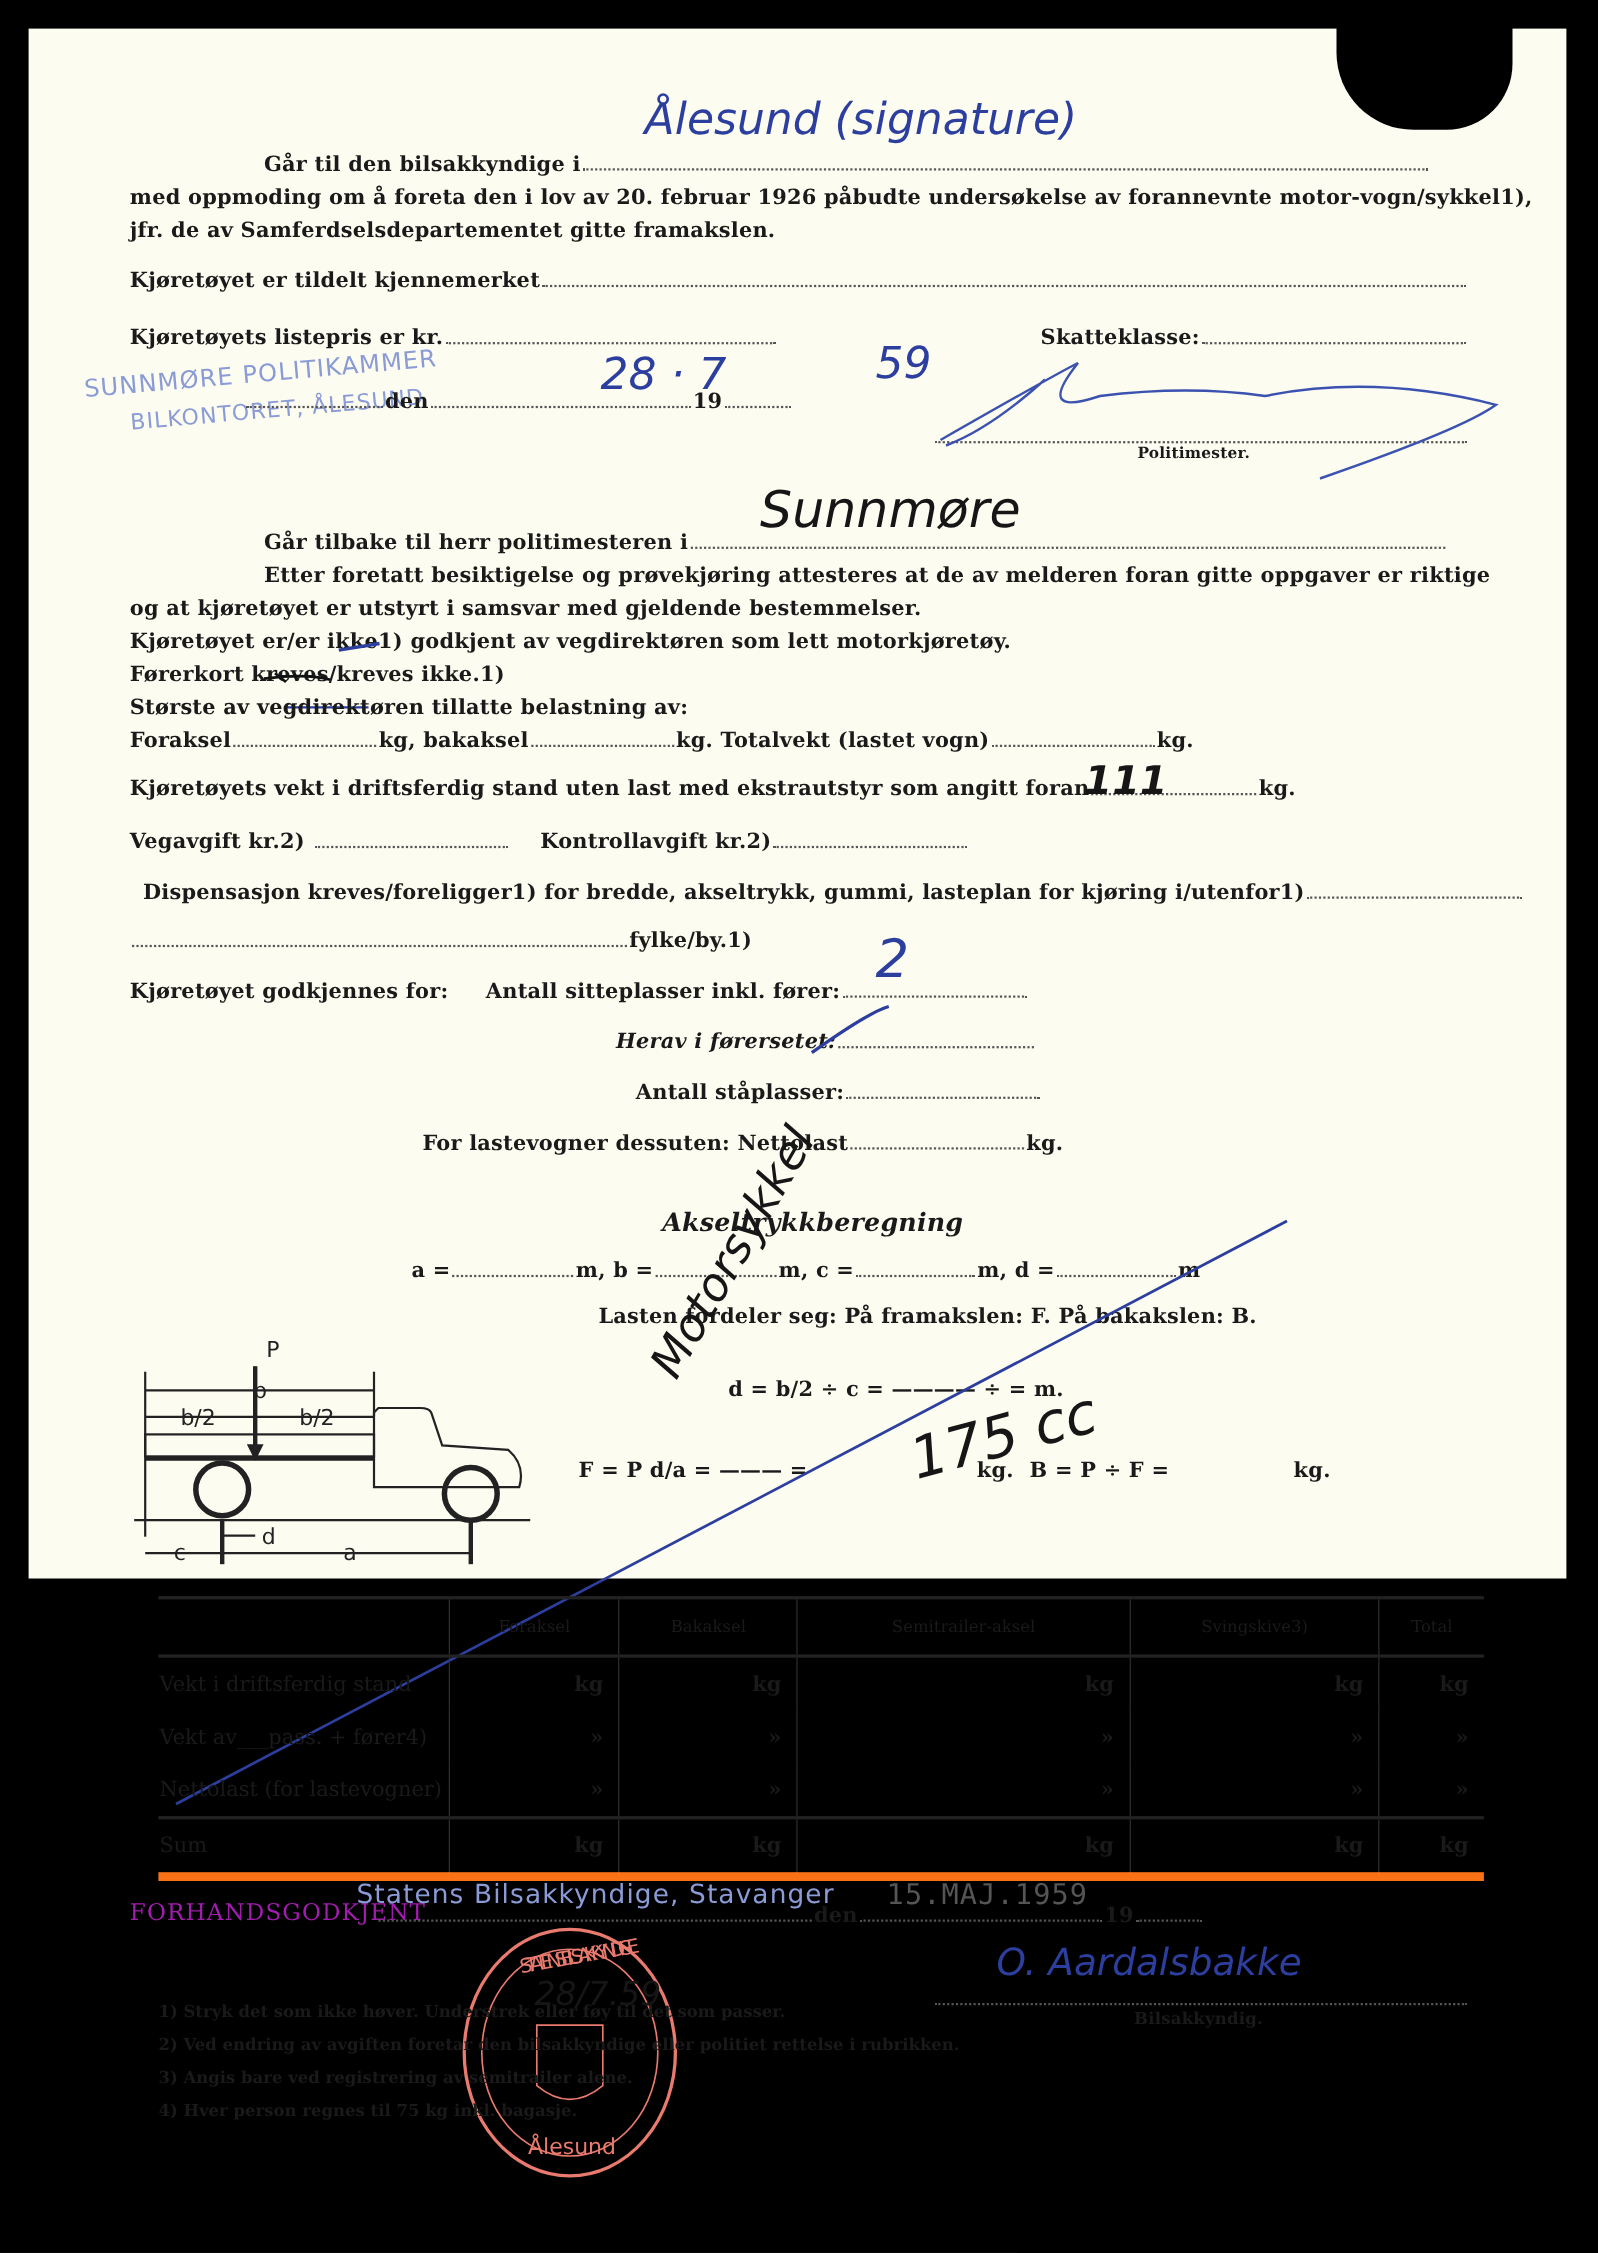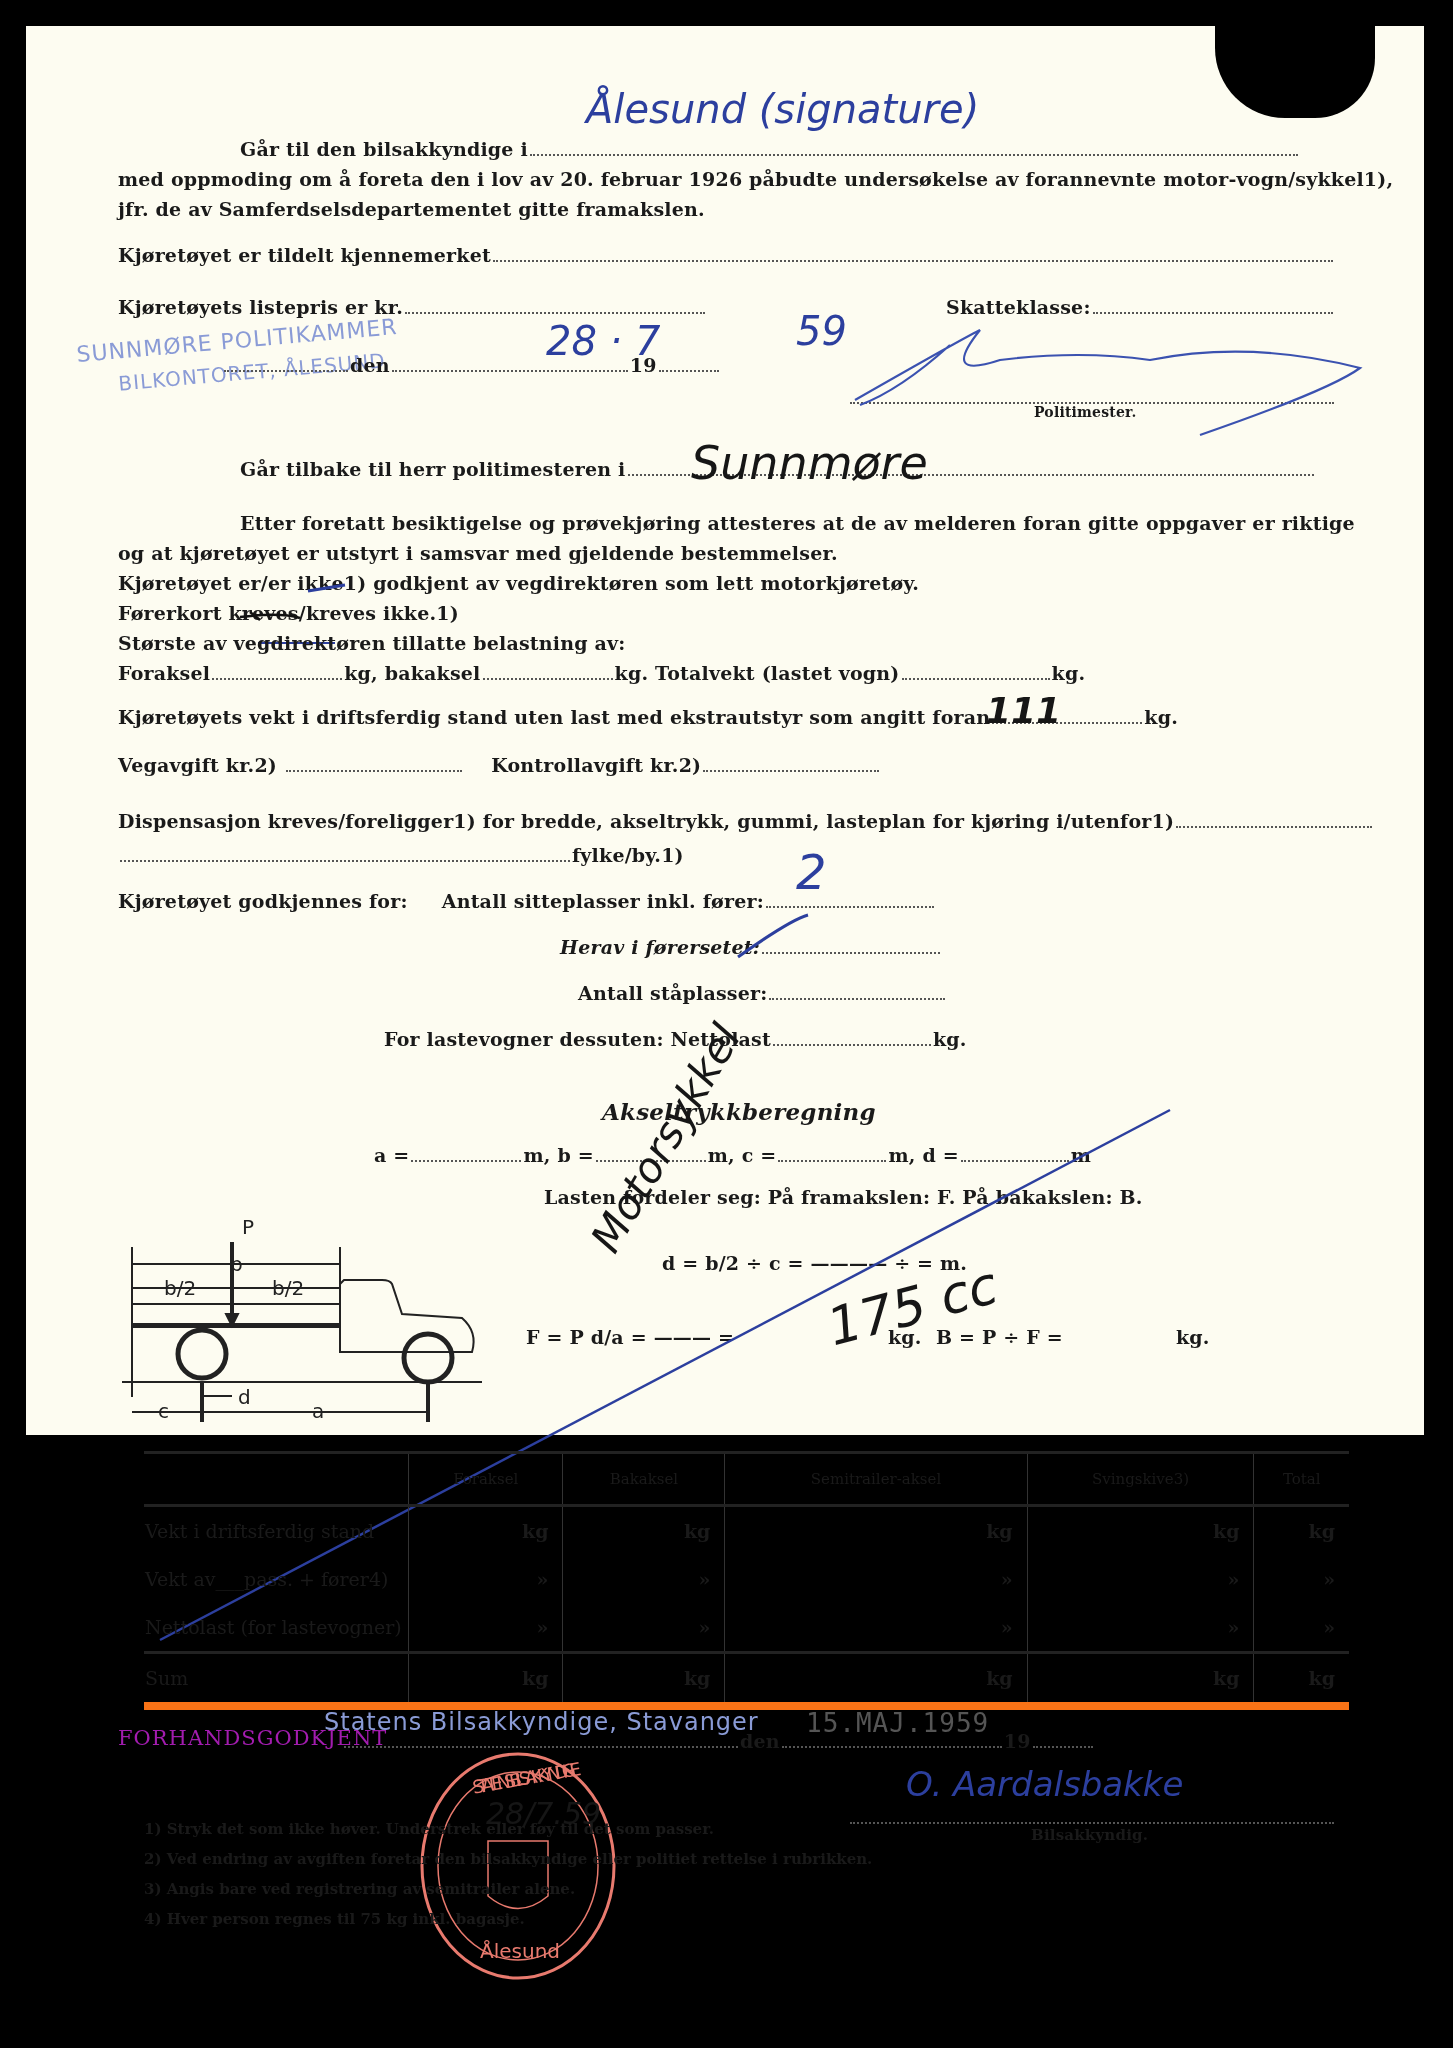--- a/index.html
+++ b/index.html
@@ -52,21 +52,21 @@
   </div>
   <div class="hw" style="left:520px;top:292px;font-size:40px;">28 · 7</div>
   <div class="hw" style="left:770px;top:282px;font-size:40px;">59</div>
 
   <div class="ln" style="left:822px;top:360px;"><span class="dots" style="width:484px"></span></div>
   <div class="ln b" style="left:1008px;top:378px;font-size:14px;">Politimester.</div>
   <svg width="1453" height="2048" style="left:-26px;top:-26px;">
     <path d="M950 345 Q900 390 860 405 M855 400 Q960 340 980 330 Q940 380 1000 360 Q1080 350 1150 360 Q1250 340 1360 368 Q1330 390 1200 435" stroke="#3b52b0" stroke-width="2.2" fill="none"></path>
   </svg>
 
-  <div class="ln b" style="left:214px;top:432px;">
+  <div class="ln b" style="left:214px;top:456px;">
     <span>Går tilbake til herr politimesteren i</span><span class="dots" style="width:686px"></span>
   </div>
   <div class="hw hwk" style="left:665px;top:410px;font-size:46px;">Sunnmøre</div>
   <div class="ln b" style="left:214px;top:486px;">Etter foretatt besiktigelse og prøvekjøring attesteres at de av melderen foran gitte oppgaver er riktige</div>
   <div class="ln b" style="left:92px;top:516px;">og at kjøretøyet er utstyrt i samsvar med gjeldende bestemmelser.</div>
   <div class="ln b" style="left:92px;top:546px;">Kjøretøyet er/er ikke1) godkjent av vegdirektøren som lett motorkjøretøy.</div>
   <div class="ln b" style="left:92px;top:576px;">Førerkort kreves/kreves ikke.1)</div>
   <svg width="1453" height="2048" style="left:-26px;top:-26px;">
     <path d="M308 591 L345 585" stroke="#2c3f9e" stroke-width="3"></path>
     <path d="M258 643 L335 643" stroke="#2c3f9e" stroke-width="2"></path>
@@ -80,21 +80,21 @@
 
   <div class="ln b" style="left:92px;top:680px;">
     <span>Kjøretøyets vekt i driftsferdig stand uten last med ekstrautstyr som angitt foran</span><span class="dots" style="width:150px"></span><span>kg.</span>
   </div>
   <div class="hw hwk" style="left:960px;top:664px;font-size:36px;font-weight:bold;">111</div>
 
   <div class="ln b" style="left:92px;top:728px;">
     <span>Vegavgift kr.2)</span> <span class="dots" style="width:176px"></span>&nbsp;&nbsp;&nbsp;&nbsp;<span>Kontrollavgift kr.2)</span><span class="dots" style="width:176px"></span>
   </div>
 
-  <div class="ln b" style="left:92px;top:774px;margin-top:10px;">
+  <div class="ln b" style="left:104px;top:774px;">
     <span>Dispensasjon kreves/foreligger1) for bredde, akseltrykk, gummi, lasteplan for kjøring i/utenfor1)</span><span class="dots" style="width:196px"></span>
   </div>
   <div class="ln b" style="left:92px;top:818px;">
     <span class="dots" style="width:450px"></span><span>fylke/by.1)</span>
   </div>
 
   <div class="ln b" style="left:92px;top:864px;">
     <span>Kjøretøyet godkjennes for:</span>&nbsp;&nbsp;&nbsp;&nbsp;&nbsp;<span>Antall sitteplasser inkl. fører:</span><span class="dots" style="width:168px"></span>
   </div>
   <div class="hw" style="left:770px;top:818px;font-size:48px;">2</div>

